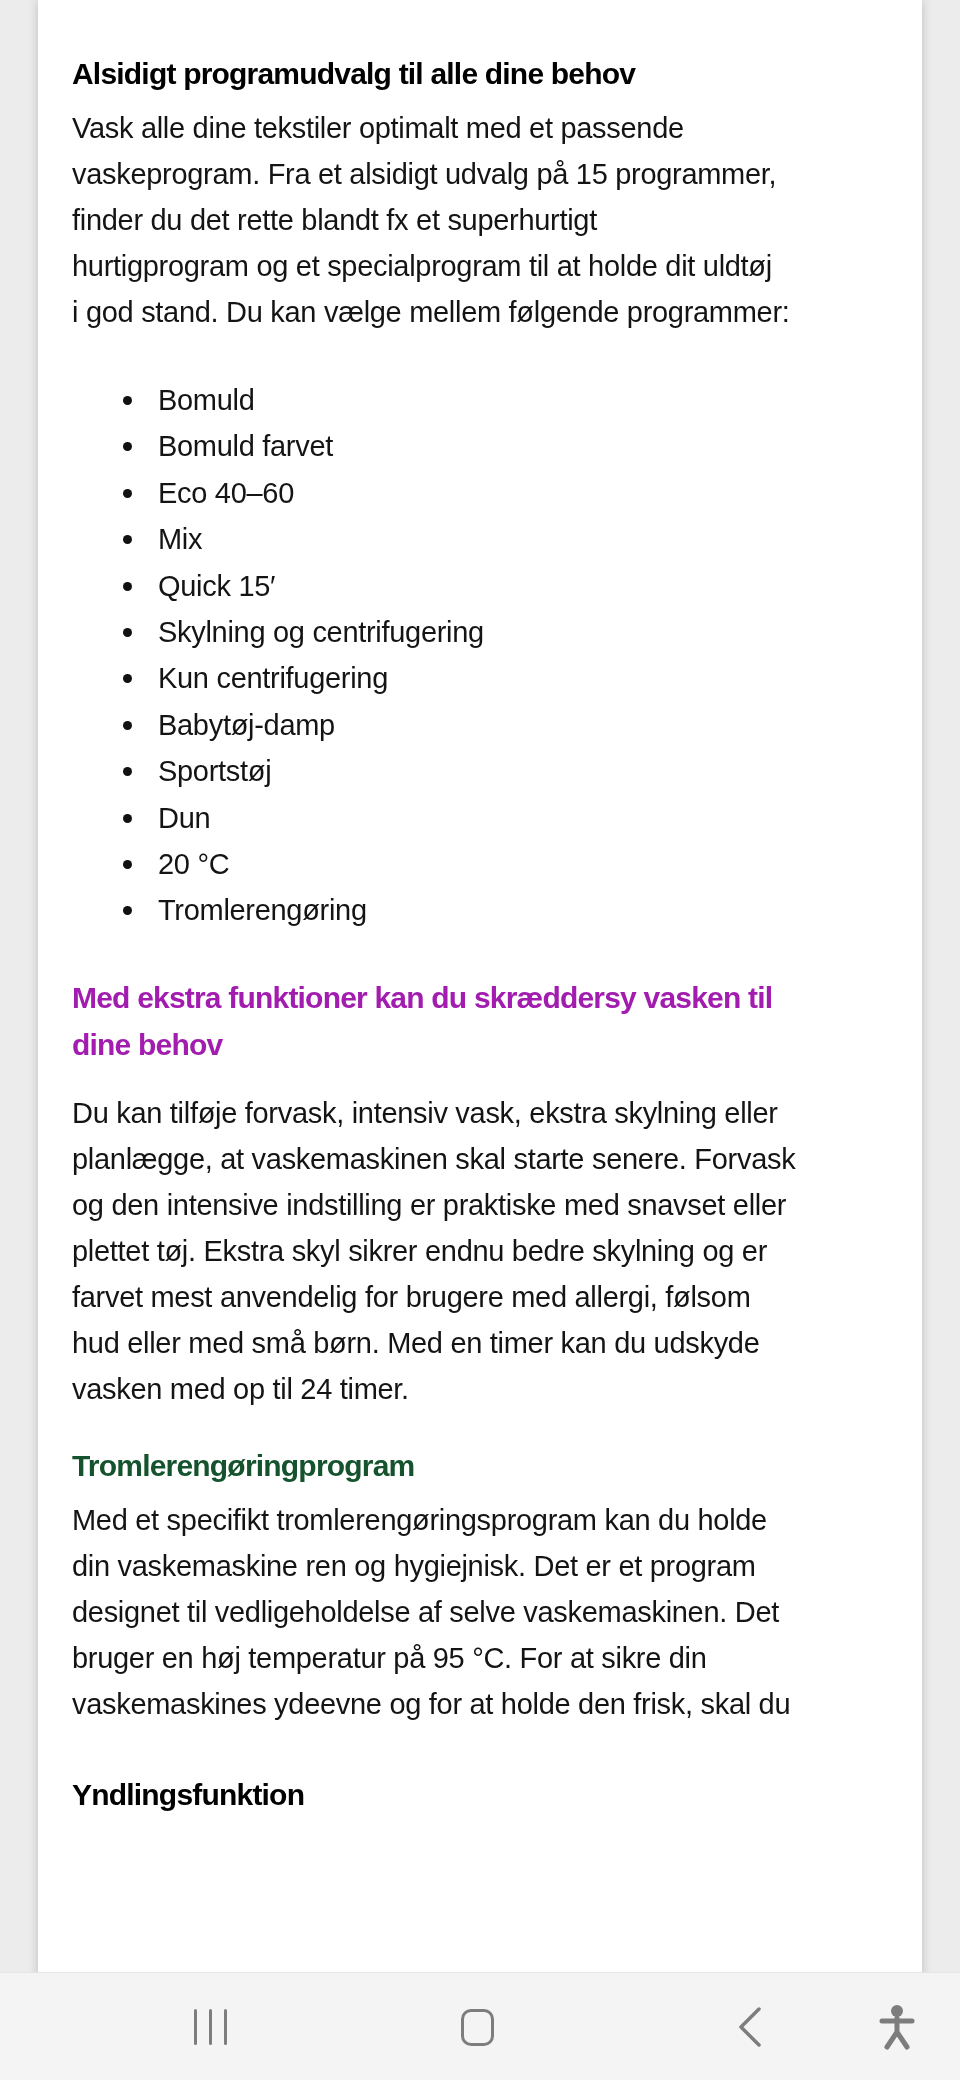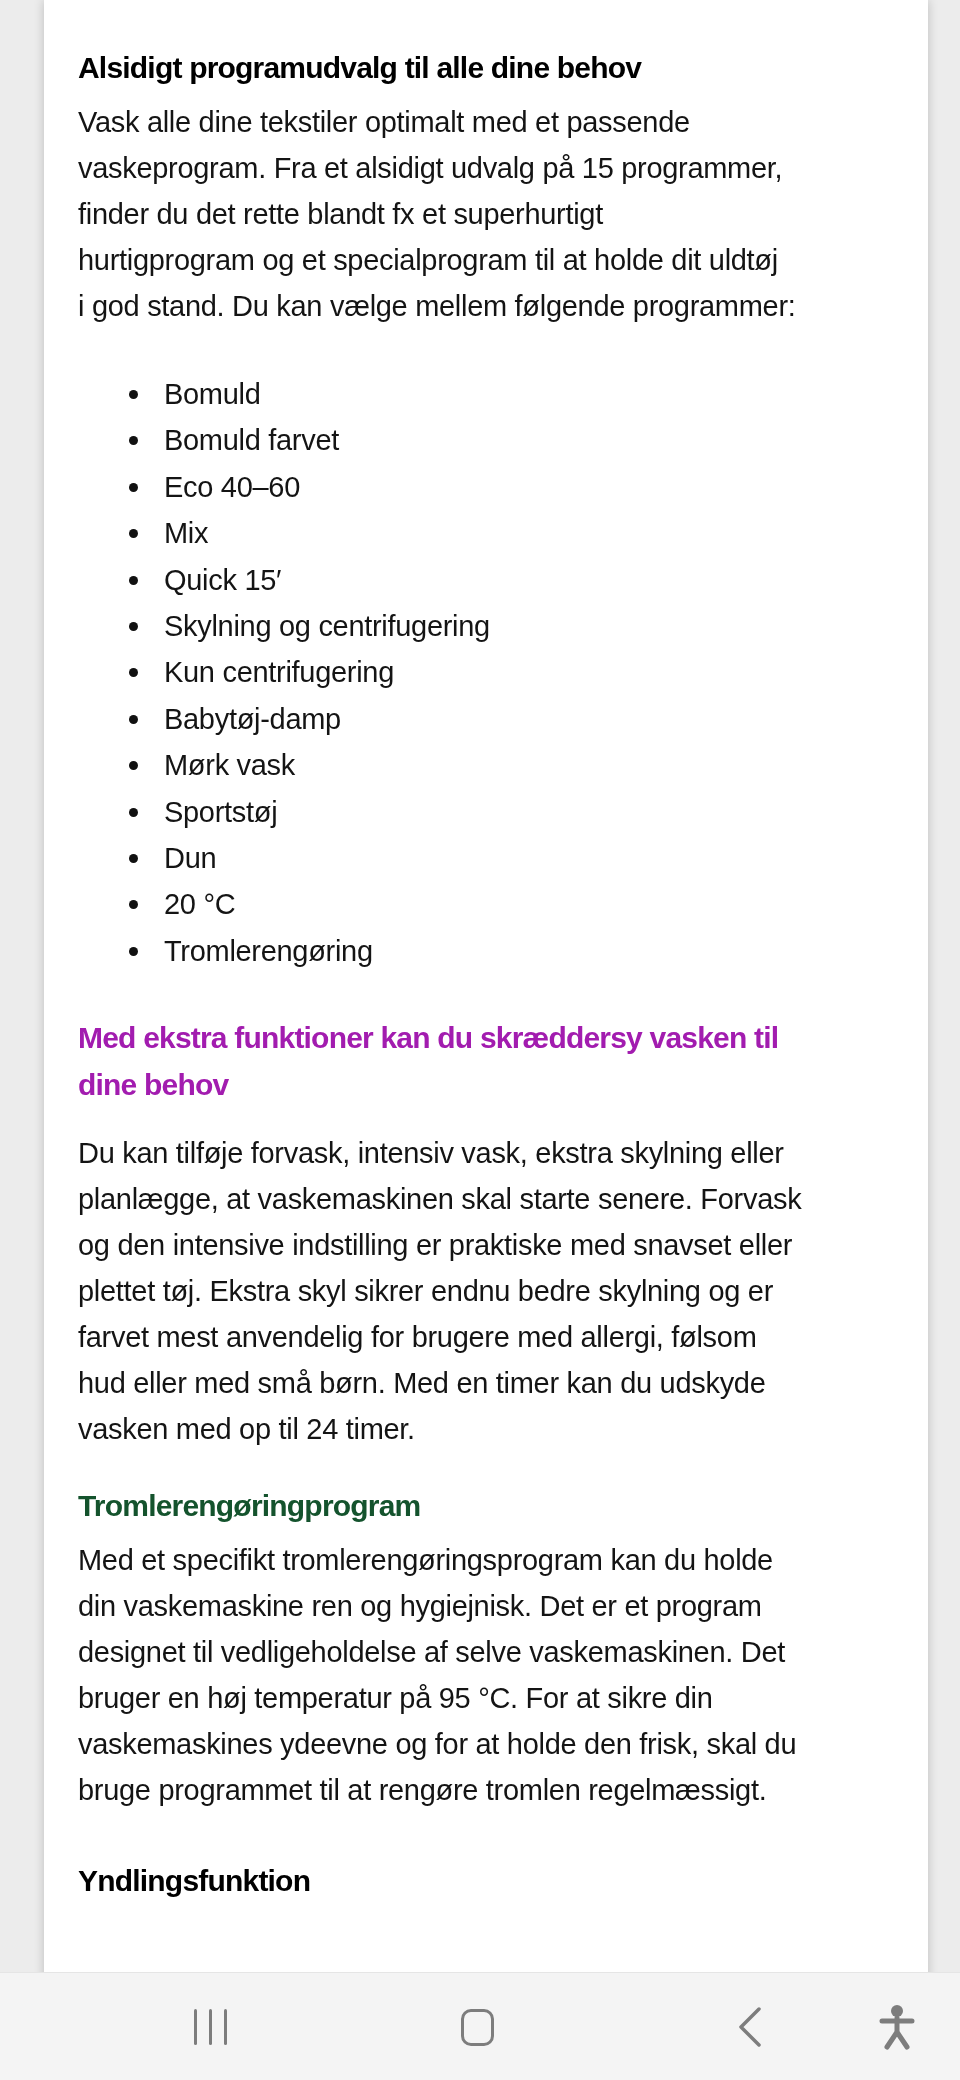--- a/index.html
+++ b/index.html
@@ -5,26 +5,26 @@
   html, body {
     margin: 0; padding: 0;
     width: 960px; height: 2080px;
     overflow: hidden;
     background: #ececec;
     font-family: "Liberation Sans", sans-serif;
   }
   .viewport { position: relative; width: 960px; height: 2080px; }
 
   .card {
-    position: absolute; left: 44px; top: 0;
+    position: absolute; left: 38px; top: 0;
     width: 884px; height: 2080px;
     background: #ffffff;
     box-shadow: 0 0 10px rgba(0,0,0,0.20);
     box-sizing: border-box;
-    padding: 8px 34px;
+    padding: 14px 34px;
     overflow: hidden;
   }
 
   .h1 {
     margin-top: 36px;
     font-size: 30px; font-weight: bold; color: #000;
     letter-spacing: -0.8px; line-height: 47px;
   }
   .h-multi { margin-top: 40px; }
   .h-multi .h-line {
@@ -114,21 +114,20 @@
 
     <ul class="programs">
         <li>Bomuld</li>
         <li>Bomuld farvet</li>
         <li>Eco 40–60</li>
         <li>Mix</li>
         <li>Quick 15′</li>
         <li>Skylning og centrifugering</li>
         <li>Kun centrifugering</li>
         <li>Babytøj-damp</li>
-        <li>Mørk vask</li>
         <li>Sportstøj</li>
         <li>Dun</li>
         <li>20 °C</li>
         <li>Tromlerengøring</li>
       </ul>
 
     <div class="h-multi">
         <div class="h-line">Med ekstra funktioner kan du skræddersy vasken til</div>
         <div class="h-line">dine behov</div>
       </div>
@@ -144,21 +143,20 @@
       </div>
 
     <div class="h3">Tromlerengøringprogram</div>
 
     <div class="para p3">
         <div class="line">Med et specifikt tromlerengøringsprogram kan du holde</div>
         <div class="line">din vaskemaskine ren og hygiejnisk. Det er et program</div>
         <div class="line">designet til vedligeholdelse af selve vaskemaskinen. Det</div>
         <div class="line">bruger en høj temperatur på 95 °C. For at sikre din</div>
         <div class="line">vaskemaskines ydeevne og for at holde den frisk, skal du</div>
-        <div class="line">bruge programmet til at rengøre tromlen regelmæssigt.</div>
       </div>
 
     <div class="h4">Yndlingsfunktion</div>
 
   </div>
 
   <div class="navbar">
 
     <div class="nav-btn nav-recents">
       <div class="recents-bars">

